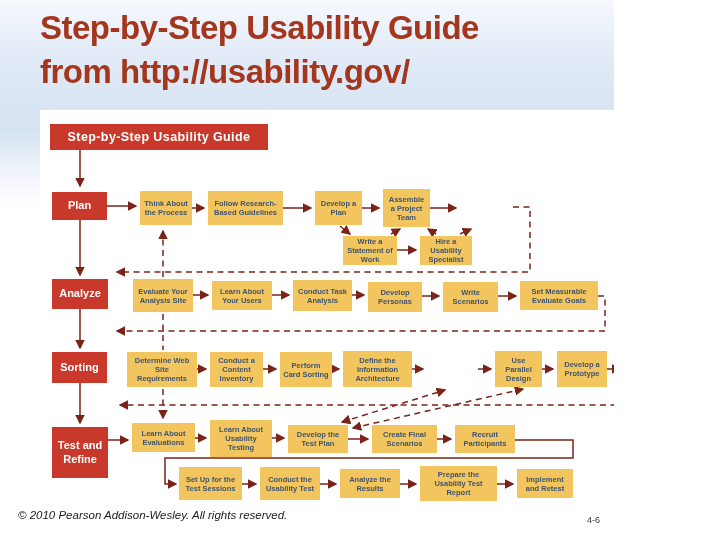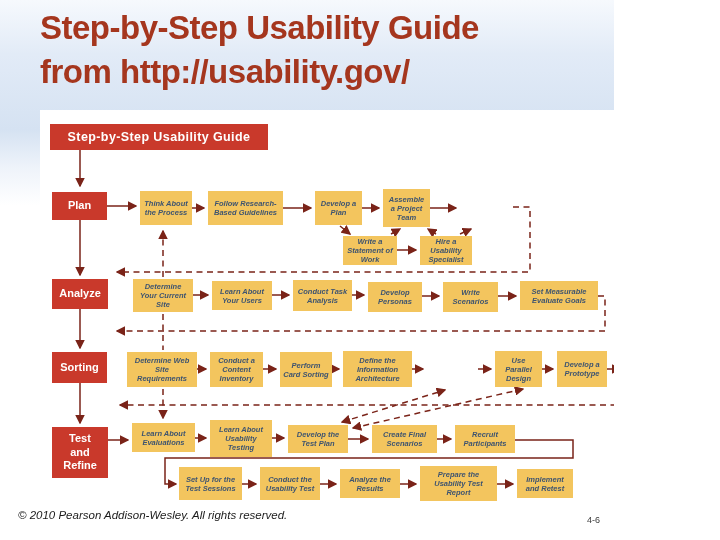--- a/index.html
+++ b/index.html
@@ -25,27 +25,27 @@
   .d{stroke:var(--maroon);stroke-width:1.5;fill:none;stroke-dasharray:6 4.5;}
   .banner{
     position:absolute;left:50px;top:124px;width:218px;height:26px;z-index:2;
     background:var(--phase-red);color:#fff;font-weight:bold;font-size:12.5px;letter-spacing:.4px;
     display:flex;align-items:center;justify-content:center;text-align:center;
   }
   .phase{
     position:absolute;z-index:2;background:var(--phase-red);color:#fff;
     font-weight:bold;font-size:11px;line-height:1.25;
     display:flex;align-items:center;justify-content:center;text-align:center;
-    padding:0 10px;box-sizing:border-box;
+    padding:0 3px;box-sizing:border-box;
   }
   .step{
     position:absolute;z-index:2;background:var(--yellow);color:var(--step-text);
     font-weight:bold;font-size:7.5px;line-height:1.2;
     display:flex;align-items:center;justify-content:center;text-align:center;
-    padding:1px 3px;box-sizing:border-box;font-style:italic;
+    padding:1px 3px;box-sizing:border-box;
   }
   #footer{
     position:absolute;left:18px;top:509px;z-index:2;
     color:#1b1b1b;font-size:11.5px;font-style:italic;
   }
   #pagenum{
     position:absolute;right:14px;top:515px;z-index:2;
     color:#3a3a3a;font-size:9px;
   }
 </style>
@@ -130,21 +130,21 @@
   <div class="phase" style="left:52px;top:352px;width:55px;height:31px">Sorting</div>
   <div class="phase" style="left:52px;top:427px;width:56px;height:51px">Test and Refine</div>
 
   <div class="step" style="left:140px;top:191px;width:52px;height:34px">Think About the Process</div>
   <div class="step" style="left:208px;top:191px;width:75px;height:34px">Follow Research-Based Guidelines</div>
   <div class="step" style="left:315px;top:191px;width:47px;height:34px">Develop a Plan</div>
   <div class="step" style="left:383px;top:189px;width:47px;height:38px">Assemble a Project Team</div>
   <div class="step" style="left:343px;top:236px;width:54px;height:29px">Write a Statement of Work</div>
   <div class="step" style="left:420px;top:236px;width:52px;height:29px">Hire a Usability Specialist</div>
 
-  <div class="step" style="left:133px;top:279px;width:60px;height:33px">Determine Your Current Site</div>
+  <div class="step" style="left:133px;top:279px;width:60px;height:33px">Evaluate Your Analysis Site</div>
   <div class="step" style="left:212px;top:281px;width:60px;height:29px">Learn About Your Users</div>
   <div class="step" style="left:293px;top:280px;width:59px;height:31px">Conduct Task Analysis</div>
   <div class="step" style="left:368px;top:282px;width:54px;height:30px">Develop Personas</div>
   <div class="step" style="left:443px;top:282px;width:55px;height:30px">Write Scenarios</div>
   <div class="step" style="left:520px;top:281px;width:78px;height:29px">Set Measurable Evaluate Goals</div>
 
   <div class="step" style="left:127px;top:352px;width:70px;height:35px">Determine Web Site Requirements</div>
   <div class="step" style="left:210px;top:352px;width:53px;height:35px">Conduct a Content Inventory</div>
   <div class="step" style="left:280px;top:352px;width:52px;height:35px">Perform Card Sorting</div>
   <div class="step" style="left:343px;top:351px;width:69px;height:36px">Define the Information Architecture</div>

